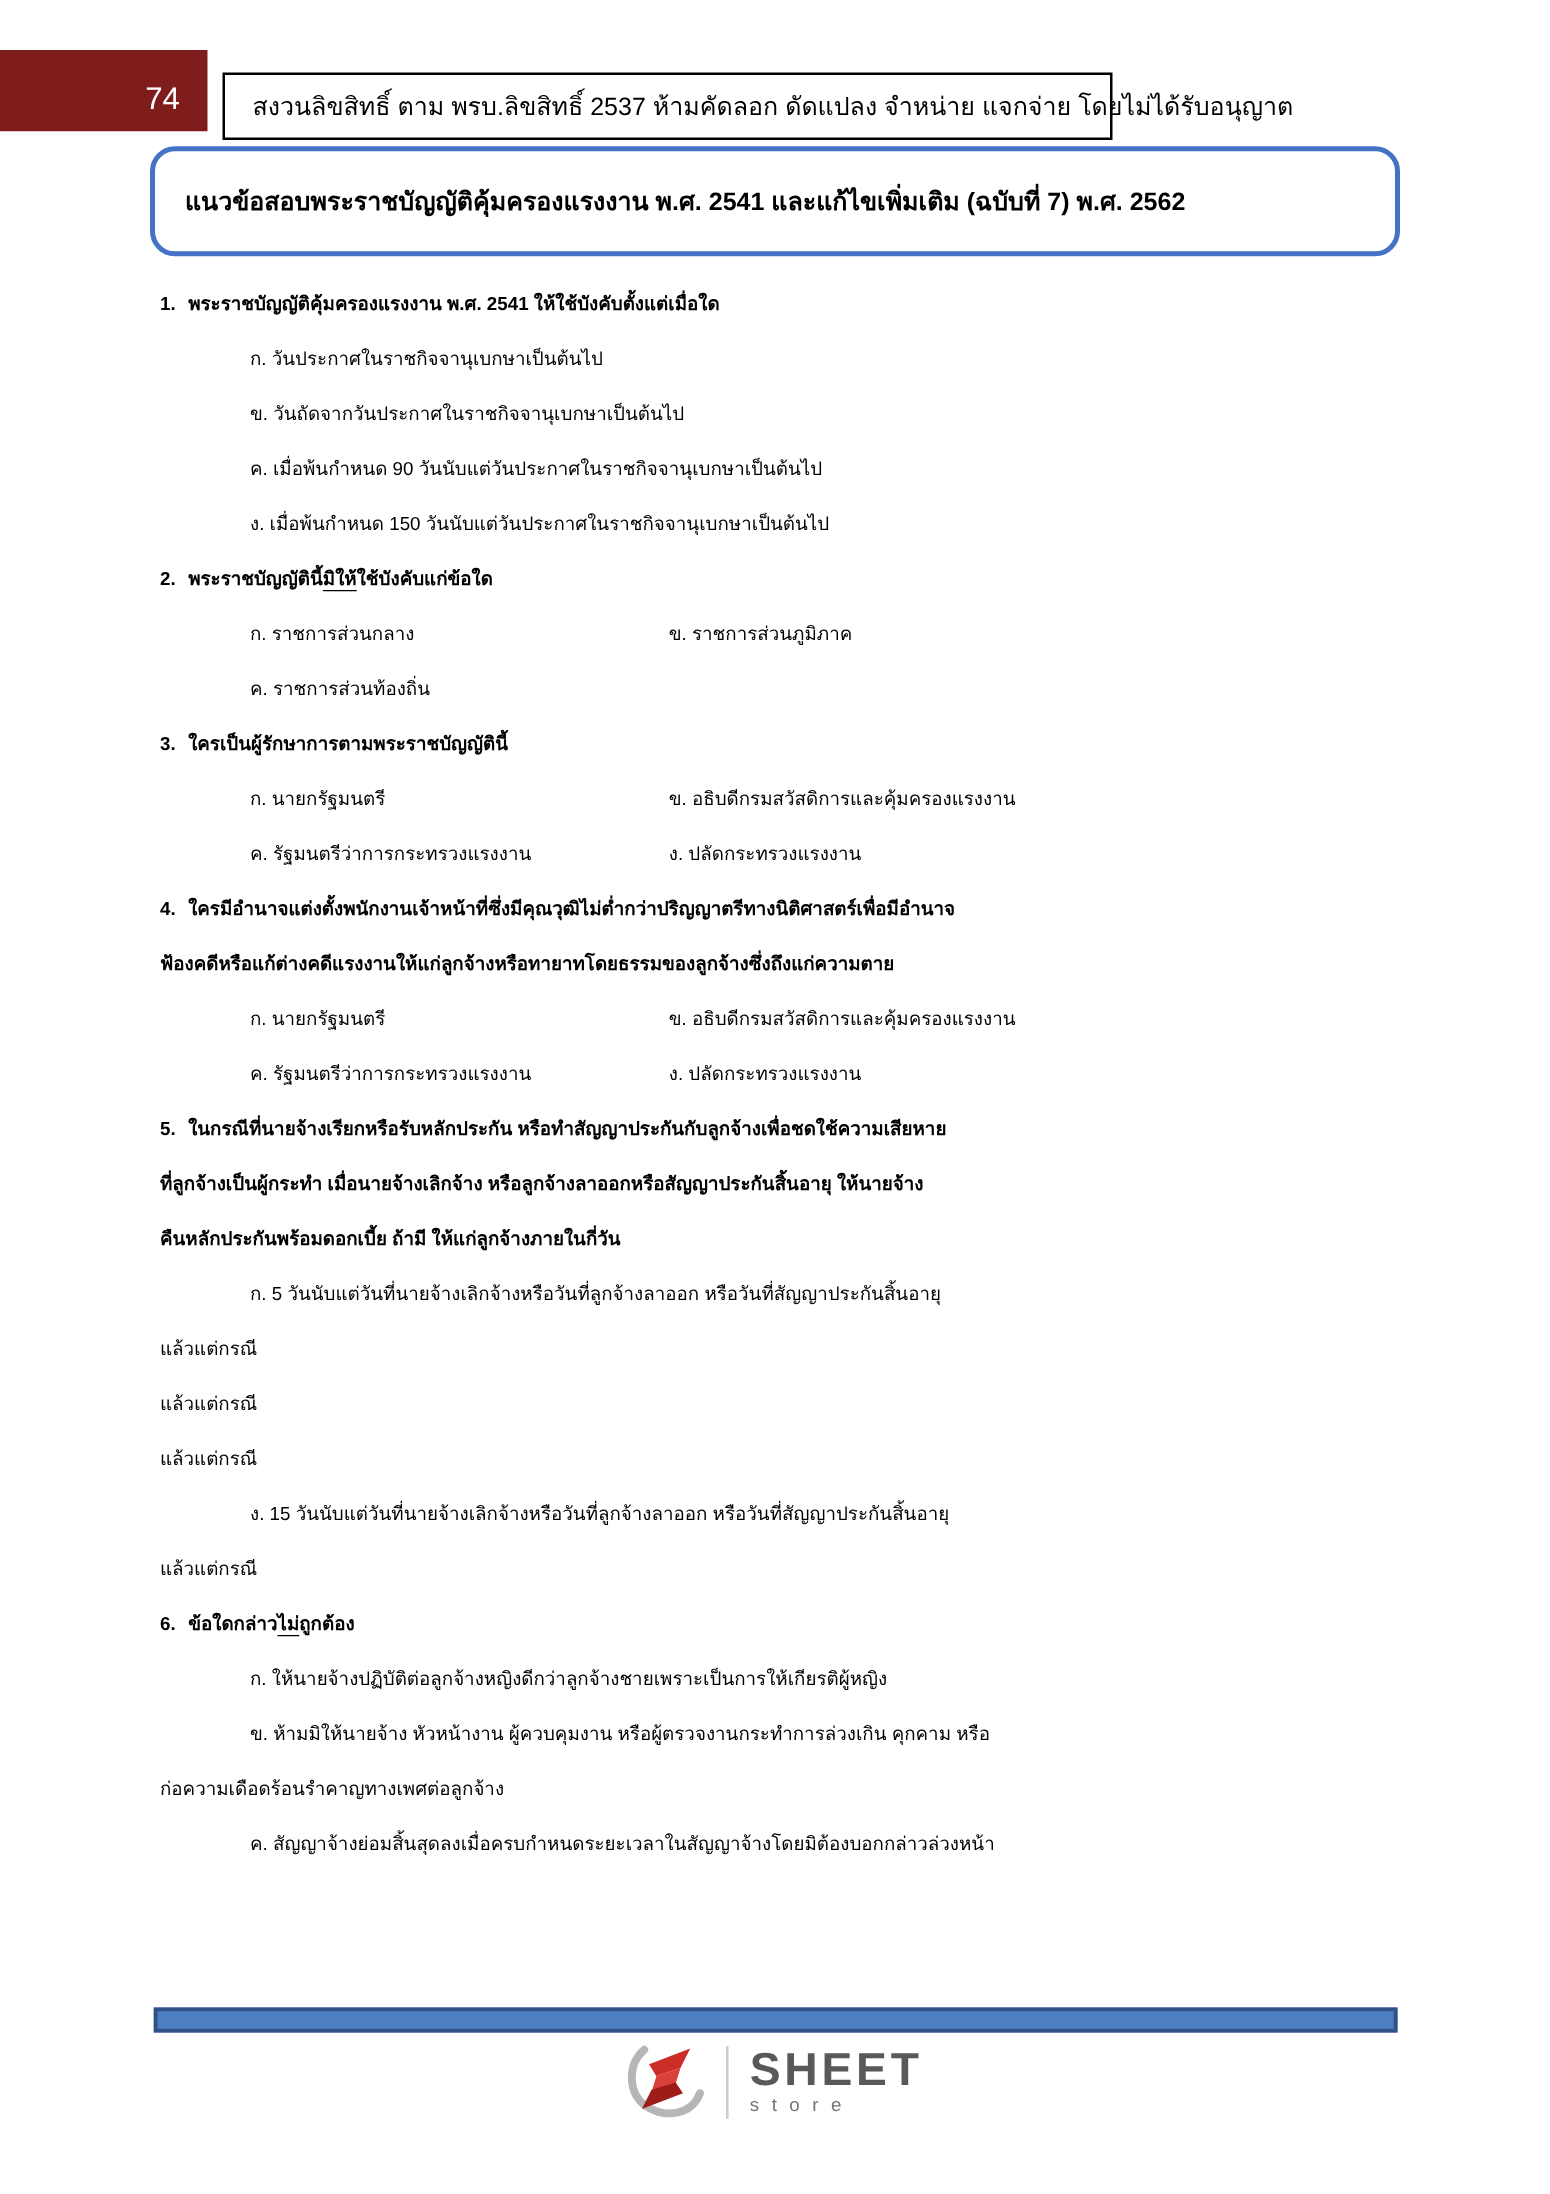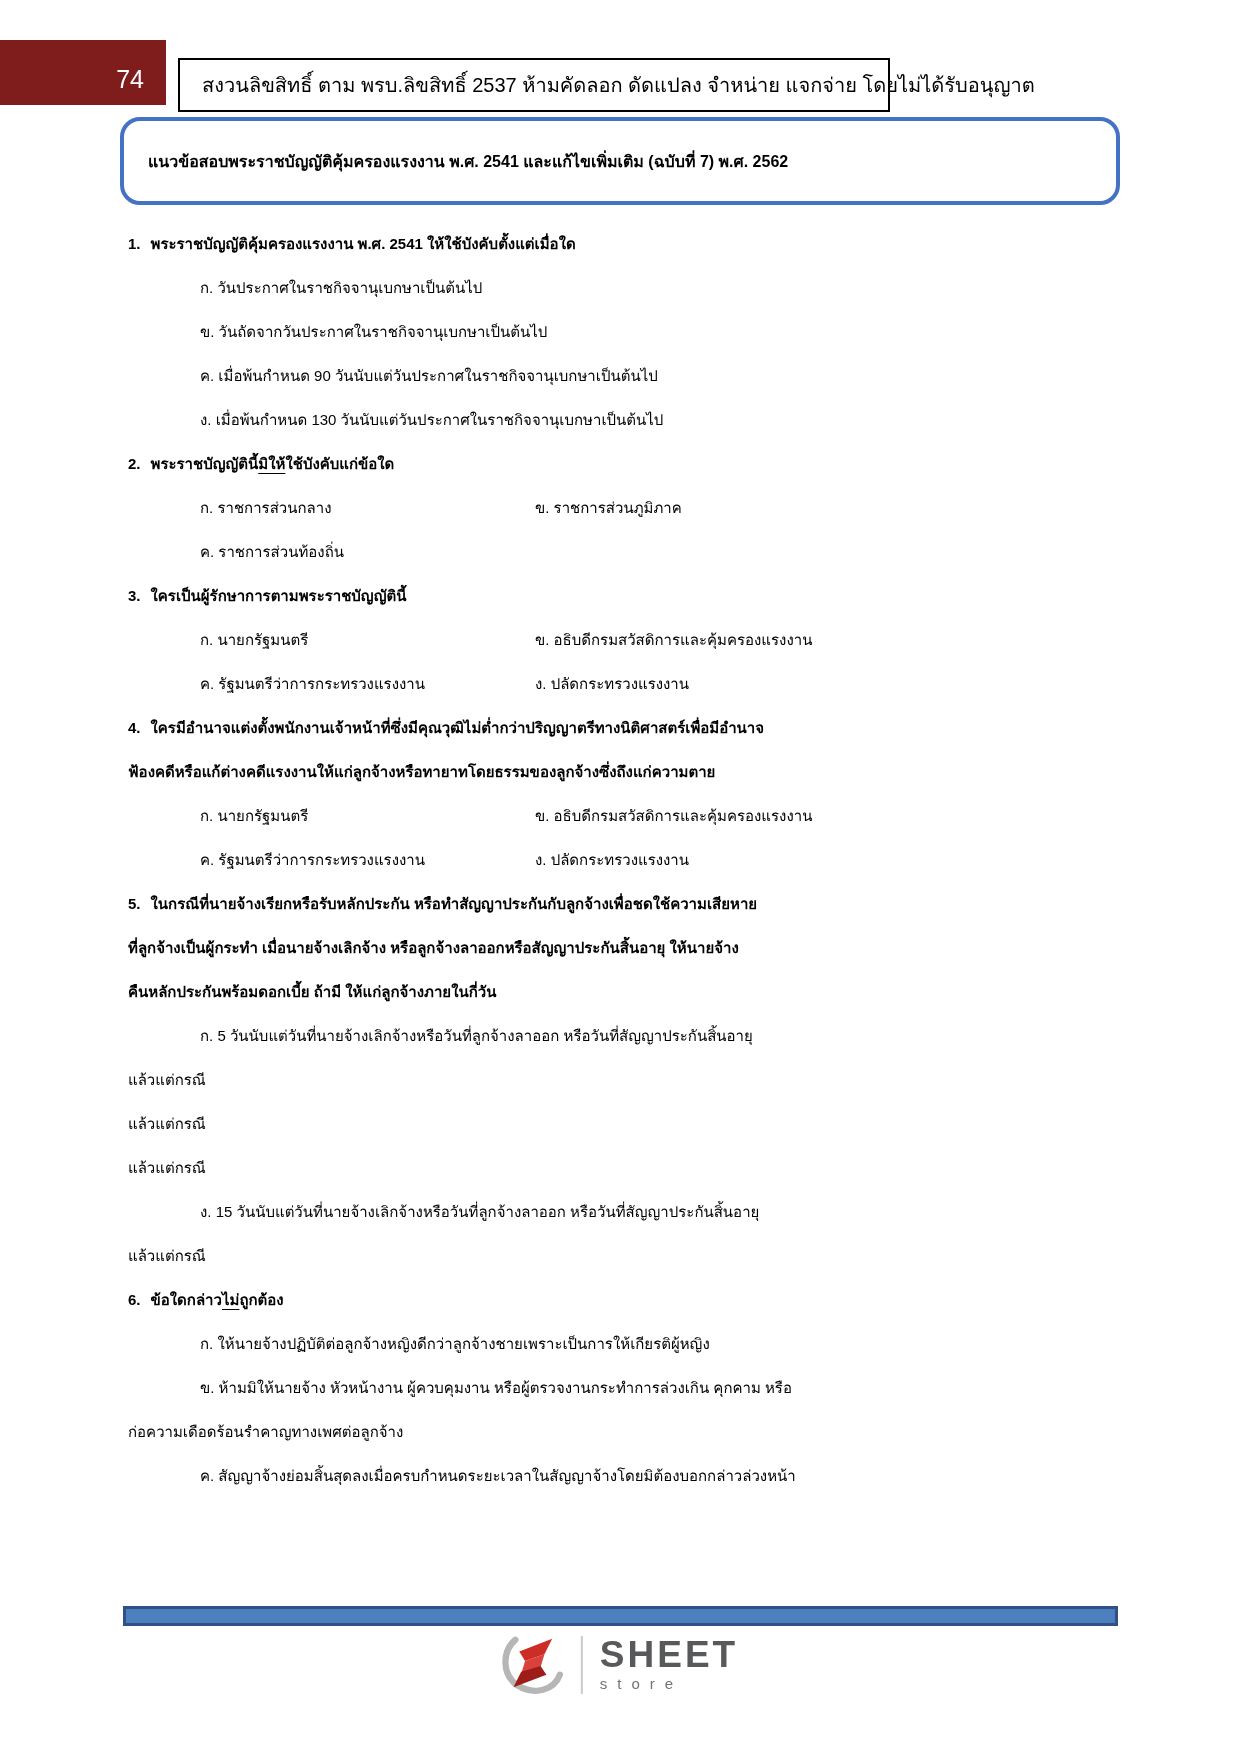--- a/index.html
+++ b/index.html
@@ -17,21 +17,21 @@
   .copyright-box {
     position:absolute; left:178px; top:14px; width:712px; height:54px;
     border:2px solid #000; box-sizing:border-box;
     display:flex; align-items:center; padding-left:22px;
     font-size:20px; white-space:nowrap;margin-top:44px;
   }
   .title-box {
     position:absolute; left:120px; top:117px; width:1000px; height:88px;
     border:4px solid #4472C4; border-radius:20px; box-sizing:border-box;
     display:flex; align-items:center; padding-left:24px;
-    font-weight:bold; font-size:16px; white-space:nowrap;
+    font-weight:bold; font-size:20px; white-space:nowrap;
   }
   
   .body {
     position:absolute; left:128px; top:222px; width:990px;
     font-size:15px; line-height:44px;
   }
   .bline { white-space:nowrap; }
   .qhead { font-weight:bold; }
   .qnum { margin-right:10px; }
   .ind { padding-left:72px; }
@@ -74,21 +74,21 @@
 
   <div class="body">
 
     <div>
       <div class="bline qhead">
         <span class="qnum">1.</span><span>พระราชบัญญัติคุ้มครองแรงงาน พ.ศ. 2541 ให้ใช้บังคับตั้งแต่เมื่อใด</span>
       </div>
       <div class="bline ind">ก. วันประกาศในราชกิจจานุเบกษาเป็นต้นไป</div>
       <div class="bline ind">ข. วันถัดจากวันประกาศในราชกิจจานุเบกษาเป็นต้นไป</div>
       <div class="bline ind">ค. เมื่อพ้นกำหนด 90 วันนับแต่วันประกาศในราชกิจจานุเบกษาเป็นต้นไป</div>
-      <div class="bline ind">ง. เมื่อพ้นกำหนด 130 วันนับแต่วันประกาศในราชกิจจานุเบกษาเป็นต้นไป</div>
+      <div class="bline ind">ง. เมื่อพ้นกำหนด 150 วันนับแต่วันประกาศในราชกิจจานุเบกษาเป็นต้นไป</div>
     </div>
 
     <div>
       <div class="bline qhead">
         <span class="qnum">2.</span><span>พระราชบัญญัตินี้</span><span class="u-seg">มิให้</span><span>ใช้บังคับแก่ข้อใด</span>
       </div>
       <div class="optrow">
         <div class="c1">ก. ราชการส่วนกลาง</div>
         <div class="c2">ข. ราชการส่วนภูมิภาค</div>
       </div>

